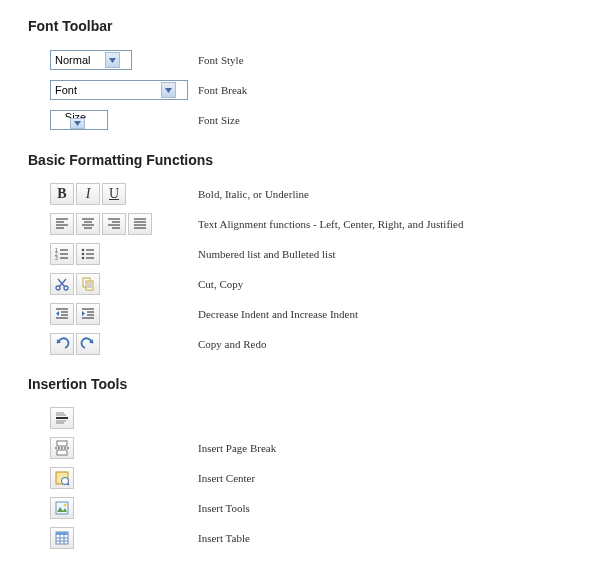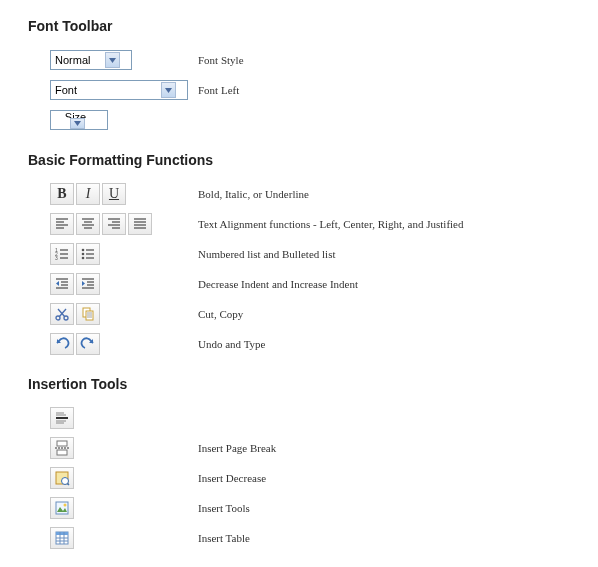--- a/index.html
+++ b/index.html
@@ -106,34 +106,35 @@
     <div class="controls">
       <div class="dd dd-font">
         <span class="txt">Font</span>
         <span class="arrow">
           <svg viewBox="0 0 7 5">
               <path d="M0 0 L7 0 L3.5 5 Z" fill="#4a6a9d"></path>
             </svg>
         </span>
       </div>
     </div>
-    <div class="desc">Font Left</div>
+    <div class="desc">Font Break</div>
   </div>
 
   <div class="row">
     <div class="controls">
       <div class="dd dd-size">
         <span class="txt">Size</span>
         <span class="arrow">
           <svg viewBox="0 0 7 5">
               <path d="M0 0 L7 0 L3.5 5 Z" fill="#4a6a9d"></path>
             </svg>
         </span>
       </div>
     </div>
+    <div class="desc">Font Size</div>
   </div>
 </div>
 
 <div class="section">
   <h3>Basic Formatting Functions</h3>
 
   <div class="row">
     <div class="controls">
       <span class="tb tb-b">B</span>
       <span class="tb tb-i">I</span>
@@ -211,48 +212,20 @@
             </g>
           <g stroke="#555" stroke-width="1.3">
               <line x1="6" y1="4" x2="14" y2="4"></line>
               <line x1="6" y1="8" x2="14" y2="8"></line>
               <line x1="6" y1="12" x2="14" y2="12"></line>
             </g>
         </svg>
       </span>
     </div>
     <div class="desc">Numbered list and Bulleted list</div>
-  </div>
-
-  <div class="row">
-    <div class="controls">
-      <span class="tb">
-        <svg viewBox="0 0 16 16">
-          <g stroke="#555" stroke-width="1.3">
-              <line x1="2" y1="3" x2="14" y2="3"></line>
-              <line x1="7" y1="6" x2="14" y2="6"></line>
-              <line x1="7" y1="9" x2="14" y2="9"></line>
-              <line x1="2" y1="12" x2="14" y2="12"></line>
-            </g>
-          <path d="M5 5 L2 7.5 L5 10 Z" fill="#3b6fb5"></path>
-        </svg>
-      </span>
-      <span class="tb">
-        <svg viewBox="0 0 16 16">
-          <g stroke="#555" stroke-width="1.3">
-              <line x1="2" y1="3" x2="14" y2="3"></line>
-              <line x1="7" y1="6" x2="14" y2="6"></line>
-              <line x1="7" y1="9" x2="14" y2="9"></line>
-              <line x1="2" y1="12" x2="14" y2="12"></line>
-            </g>
-          <path d="M2 5 L5 7.5 L2 10 Z" fill="#3b6fb5"></path>
-        </svg>
-      </span>
-    </div>
-    <div class="desc">Decrease Indent and Increase Indent</div>
   </div>
 
   <div class="row">
     <div class="controls">
       <span class="tb">
         <svg viewBox="0 0 16 16">
           <g stroke="#4a6fb0" stroke-width="1.3" fill="none">
           <circle cx="4" cy="12" r="2"></circle>
               <circle cx="12" cy="12" r="2"></circle>
           <line x1="5" y1="11" x2="12" y2="3"></line>
@@ -272,32 +245,60 @@
         </svg>
       </span>
     </div>
     <div class="desc">Cut, Copy</div>
   </div>
 
   <div class="row">
     <div class="controls">
       <span class="tb">
         <svg viewBox="0 0 16 16">
+          <g stroke="#555" stroke-width="1.3">
+              <line x1="2" y1="3" x2="14" y2="3"></line>
+              <line x1="7" y1="6" x2="14" y2="6"></line>
+              <line x1="7" y1="9" x2="14" y2="9"></line>
+              <line x1="2" y1="12" x2="14" y2="12"></line>
+            </g>
+          <path d="M5 5 L2 7.5 L5 10 Z" fill="#3b6fb5"></path>
+        </svg>
+      </span>
+      <span class="tb">
+        <svg viewBox="0 0 16 16">
+          <g stroke="#555" stroke-width="1.3">
+              <line x1="2" y1="3" x2="14" y2="3"></line>
+              <line x1="7" y1="6" x2="14" y2="6"></line>
+              <line x1="7" y1="9" x2="14" y2="9"></line>
+              <line x1="2" y1="12" x2="14" y2="12"></line>
+            </g>
+          <path d="M2 5 L5 7.5 L2 10 Z" fill="#3b6fb5"></path>
+        </svg>
+      </span>
+    </div>
+    <div class="desc">Decrease Indent and Increase Indent</div>
+  </div>
+
+  <div class="row">
+    <div class="controls">
+      <span class="tb">
+        <svg viewBox="0 0 16 16">
           <path d="M11 12 A5 5 0 1 0 5 5 L3 7" fill="none" stroke="#3b6fb5" stroke-width="1.8"></path>
           <path d="M3 3 L3 7 L7 7 Z" fill="#3b6fb5"></path>
         </svg>
       </span>
       <span class="tb">
         <svg viewBox="0 0 16 16">
           <path d="M5 12 A5 5 0 1 1 11 5 L13 7" fill="none" stroke="#3b6fb5" stroke-width="1.8"></path>
           <path d="M13 3 L13 7 L9 7 Z" fill="#3b6fb5"></path>
         </svg>
       </span>
     </div>
-    <div class="desc">Undo and Type</div>
+    <div class="desc">Copy and Redo</div>
   </div>
 </div>
 
 <div class="section">
   <h3>Insertion Tools</h3>
 
   <div class="row">
     <div class="controls">
       <span class="tb">
         <svg viewBox="0 0 16 16">
@@ -331,21 +332,21 @@
   <div class="row">
     <div class="controls">
       <span class="tb">
         <svg viewBox="0 0 16 16">
           <rect x="2" y="2" width="12" height="12" fill="#f6e7a6" stroke="#c0902c"></rect>
           <circle cx="11" cy="11" r="3.5" fill="#fff" stroke="#3b6fb5"></circle>
           <line x1="13.5" y1="13.5" x2="15" y2="15" stroke="#3b6fb5" stroke-width="1.5"></line>
         </svg>
       </span>
     </div>
-    <div class="desc">Insert Decrease</div>
+    <div class="desc">Insert Center</div>
   </div>
 
   <div class="row">
     <div class="controls">
       <span class="tb">
         <svg viewBox="0 0 16 16">
           <rect x="2" y="2" width="12" height="12" fill="#eef6ff" stroke="#6a8fbf"></rect>
           <polygon points="3,12 6,7 9,11 11,8 13,12" fill="#5c9c4a"></polygon>
           <circle cx="11" cy="5" r="1.5" fill="#f2c84b"></circle>
         </svg>

